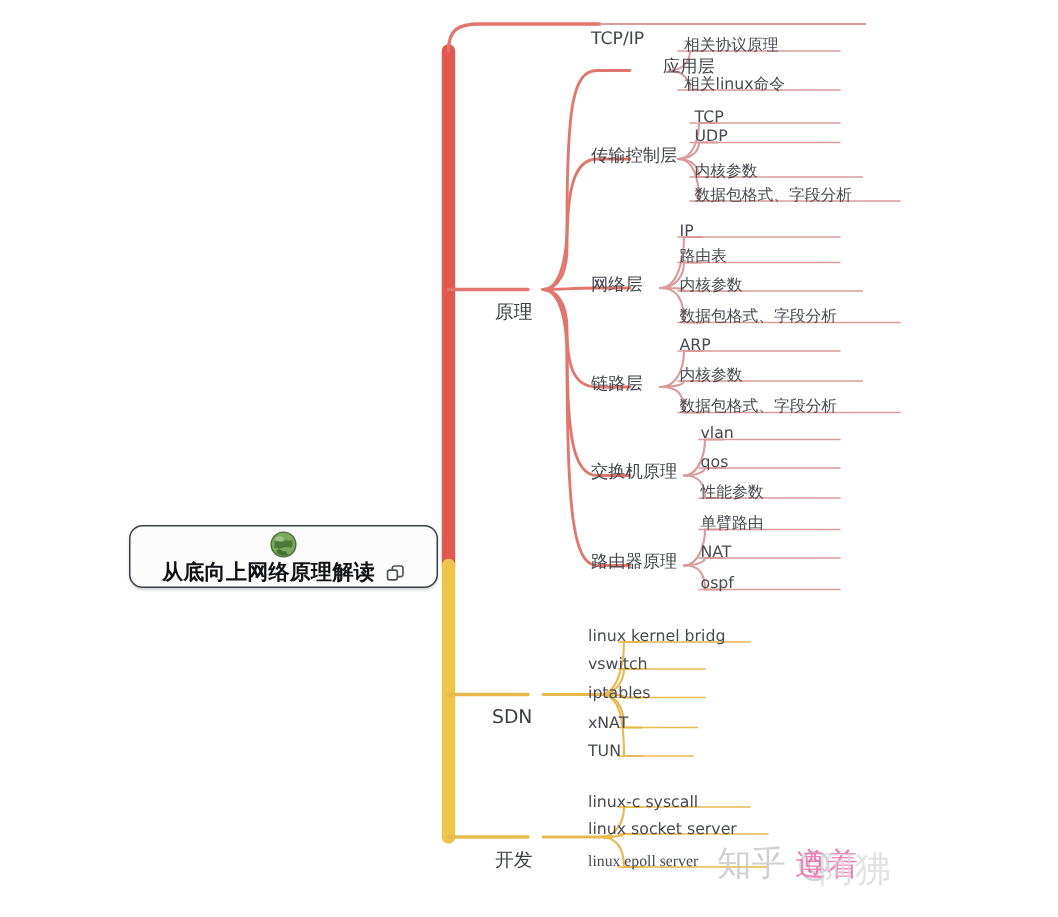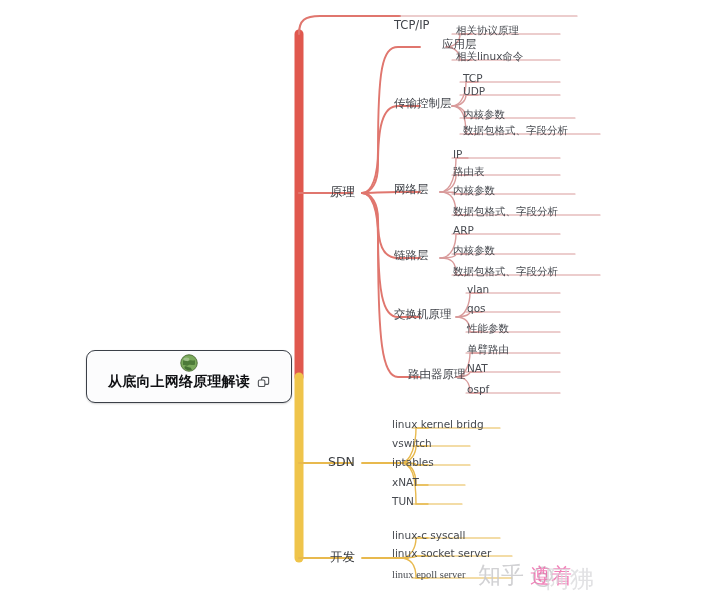--- a/index.html
+++ b/index.html
@@ -10,21 +10,21 @@
     overflow:hidden;
     position:relative;
   }
   #canvas{position:absolute;left:0;top:0;width:705px;height:611px;}
   svg.wires{position:absolute;left:0;top:0;width:705px;height:611px;pointer-events:none;}
 
   
   .root-node{
     position:absolute;
     left:86px;top:350px;
-    width:206px;height:53px;
+    width:206px;height:42px;
     box-sizing:border-box;
     background:#fcfcfd;
     border:1px solid #3b4048;
     border-radius:9px;
     box-shadow:0 1px 2px rgba(0,0,0,.18);
     display:flex;flex-direction:column;align-items:center;
     justify-content:flex-start;
     padding-top:3px;
   }
   .globe-icon{width:18px;height:18px;display:block;}
@@ -40,21 +40,21 @@
   .copy-icon{width:13px;height:13px;display:block;opacity:.82;}
 
   
   .lbl{
     position:absolute;
     white-space:nowrap;
     color:#3f4248;
     font-family:"DejaVu Sans","Liberation Sans",sans-serif;
     line-height:1;
   }
-  .lbl.l1{font-size:12.5px;color:#3a3d42;}
+  .lbl.l1{font-size:12.5px;color:#3a3d42;margin-top:16px;}
   .lbl.l2{font-size:11.5px;color:#41444a;}
   .lbl.l3{font-size:10.5px;color:#474a50;}
 
   
   .watermark{
     position:absolute;
     left:478px;top:560px;
     font-size:23px;
     color:#c9c9cc;
     font-family:"DejaVu Sans","Liberation Sans",sans-serif;
@@ -185,21 +185,21 @@
   <div class="lbl l1" style="left:330px;top:186px;">原理</div>
   <div class="lbl l1" style="left:328px;top:456px;">SDN</div>
   <div class="lbl l1" style="left:330px;top:551px;text-align:right;">开发</div>
 
   <div class="lbl l2" style="left:394px;top:8px;margin-top:12px;">TCP/IP</div>
   <div class="lbl l2" style="left:394px;top:39px;margin-left:48px;">应用层</div>
   <div class="lbl l2" style="left:394px;top:98px;">传输控制层</div>
   <div class="lbl l2" style="left:394px;top:184px;">网络层</div>
   <div class="lbl l2" style="left:394px;top:250px;">链路层</div>
   <div class="lbl l2" style="left:394px;top:309px;">交换机原理</div>
-  <div class="lbl l2" style="left:408px;top:369px;">路由器原理</div>
+  <div class="lbl l2" style="left:394px;top:369px;">路由器原理</div>
 
   <div class="lbl l3" style="left:456px;top:25px;">相关协议原理</div>
   <div class="lbl l3" style="left:456px;top:51px;">相关linux命令</div>
 
   <div class="lbl l3" style="left:463px;top:73px;">TCP</div>
   <div class="lbl l3" style="left:463px;top:86px;">UDP</div>
   <div class="lbl l3" style="left:463px;top:109px;">内核参数</div>
   <div class="lbl l3" style="left:463px;top:125px;">数据包格式、字段分析</div>
 
   <div class="lbl l3" style="left:453px;top:149px;">IP</div>

